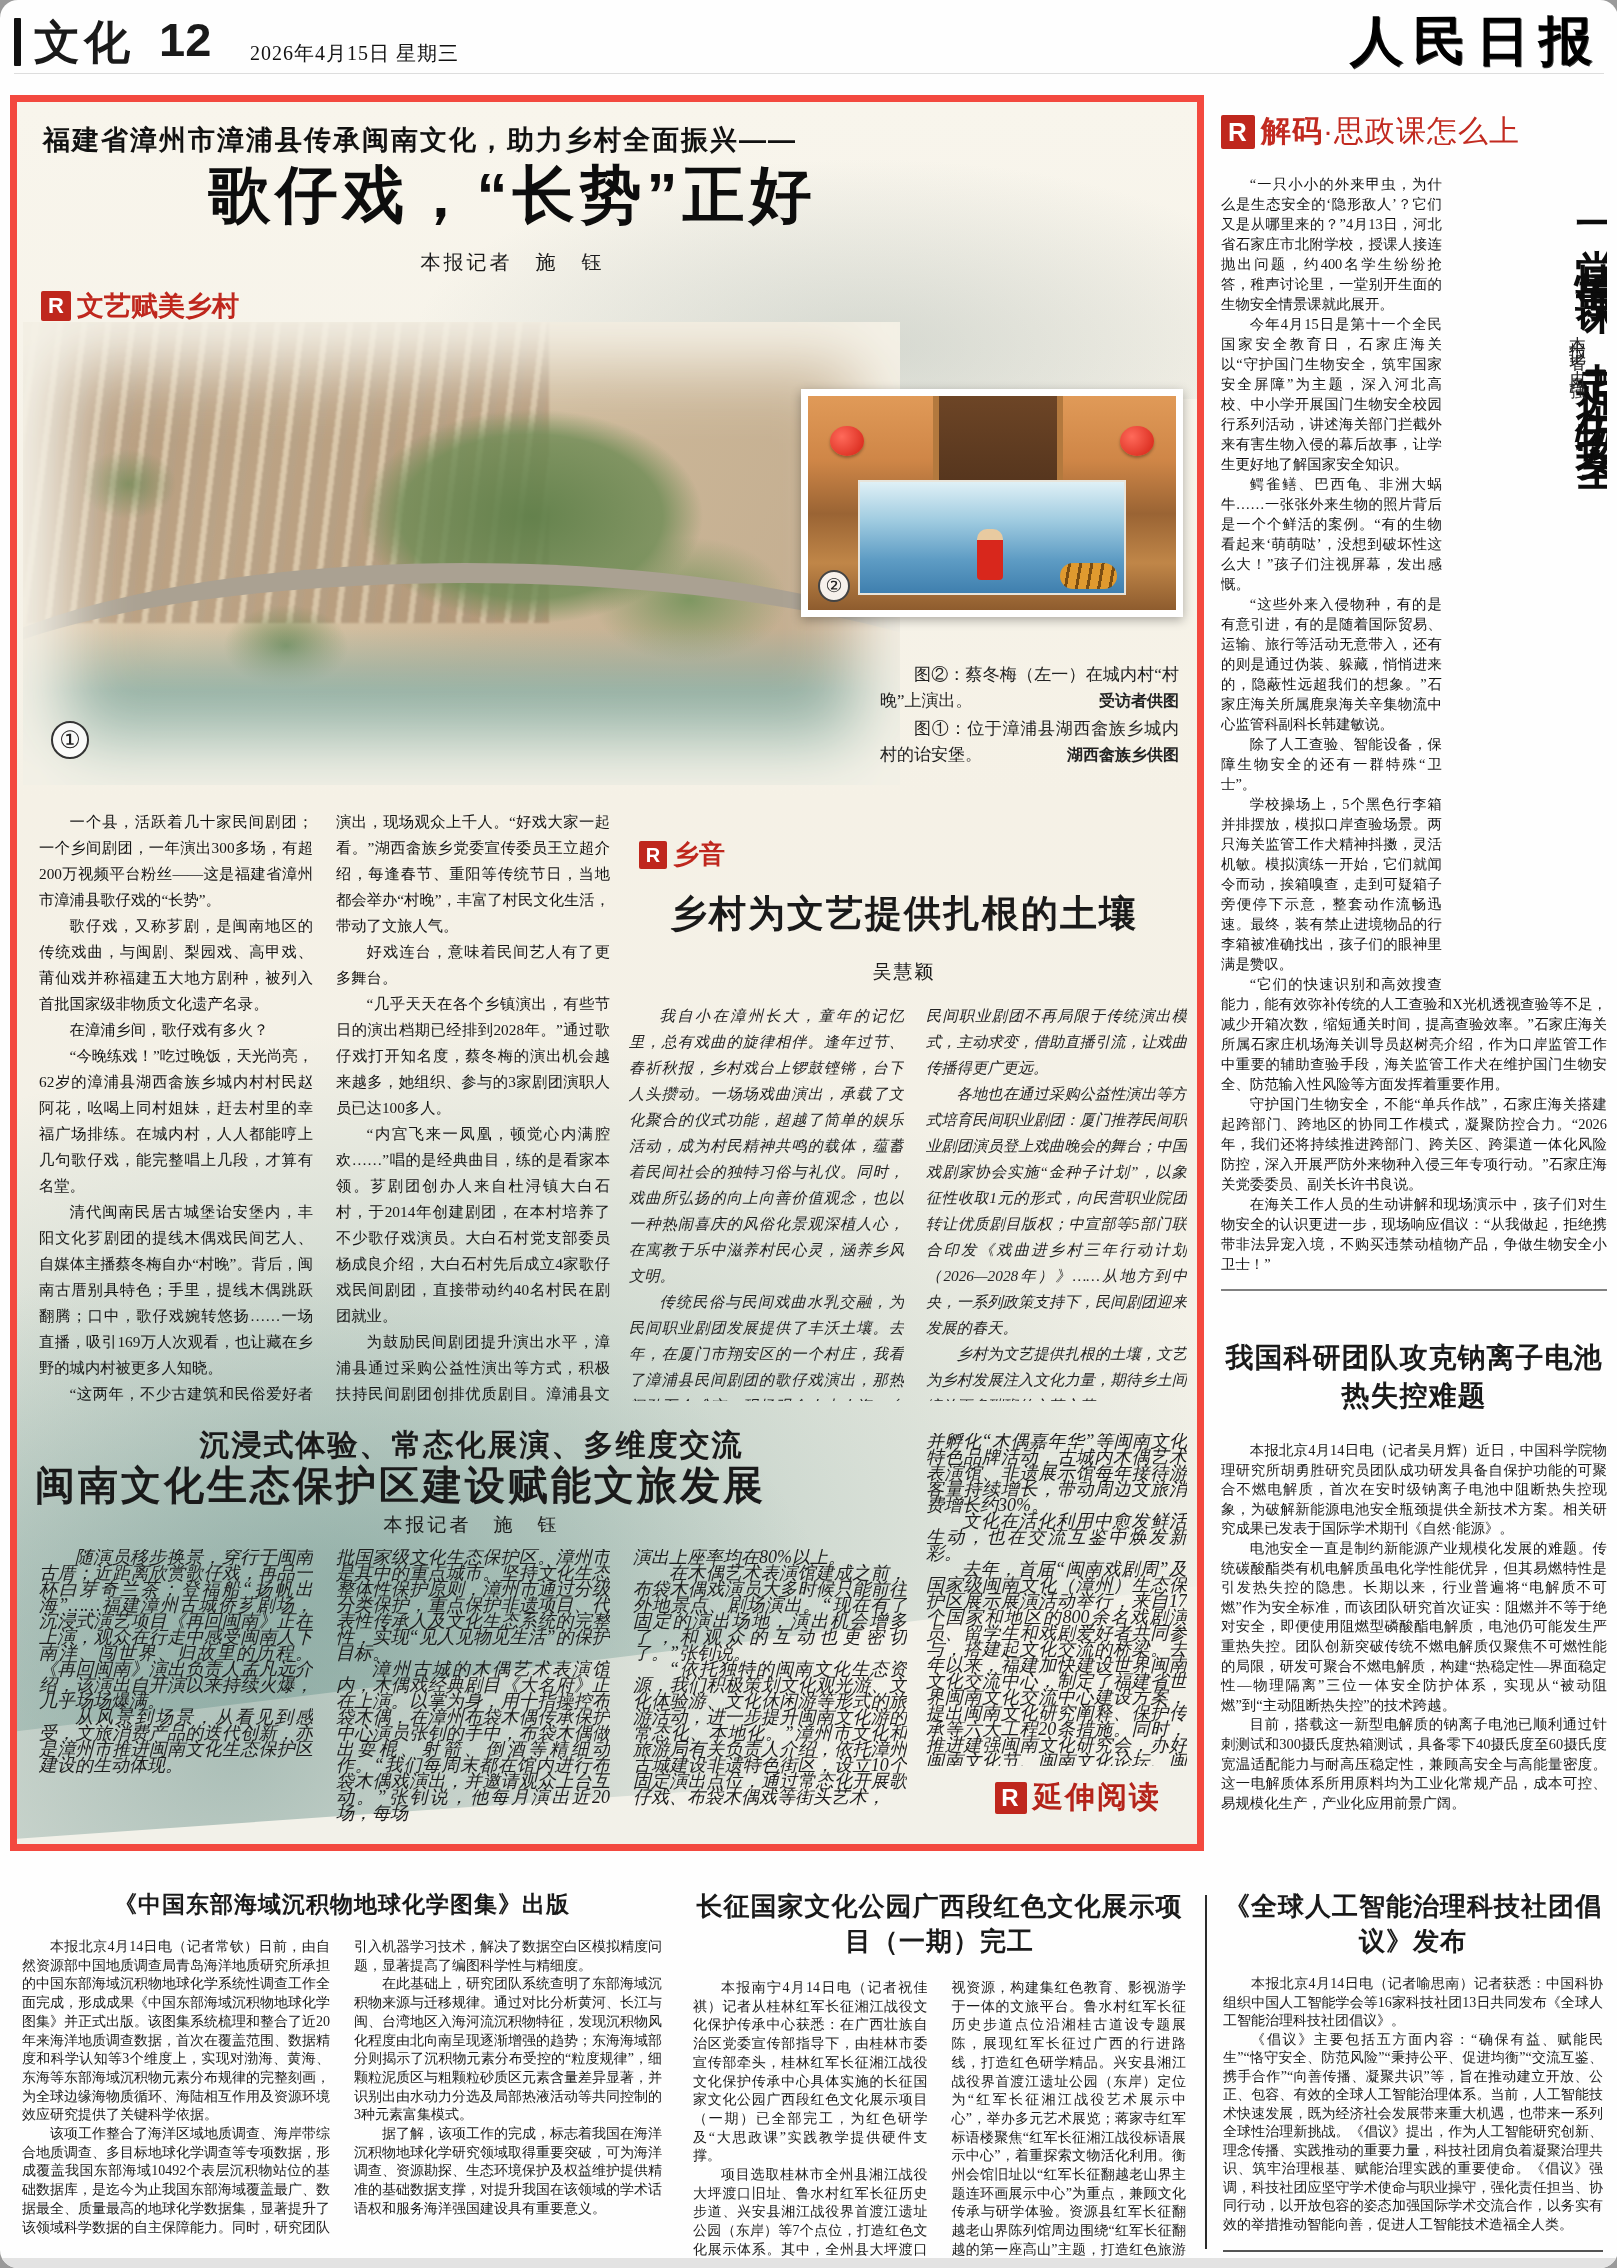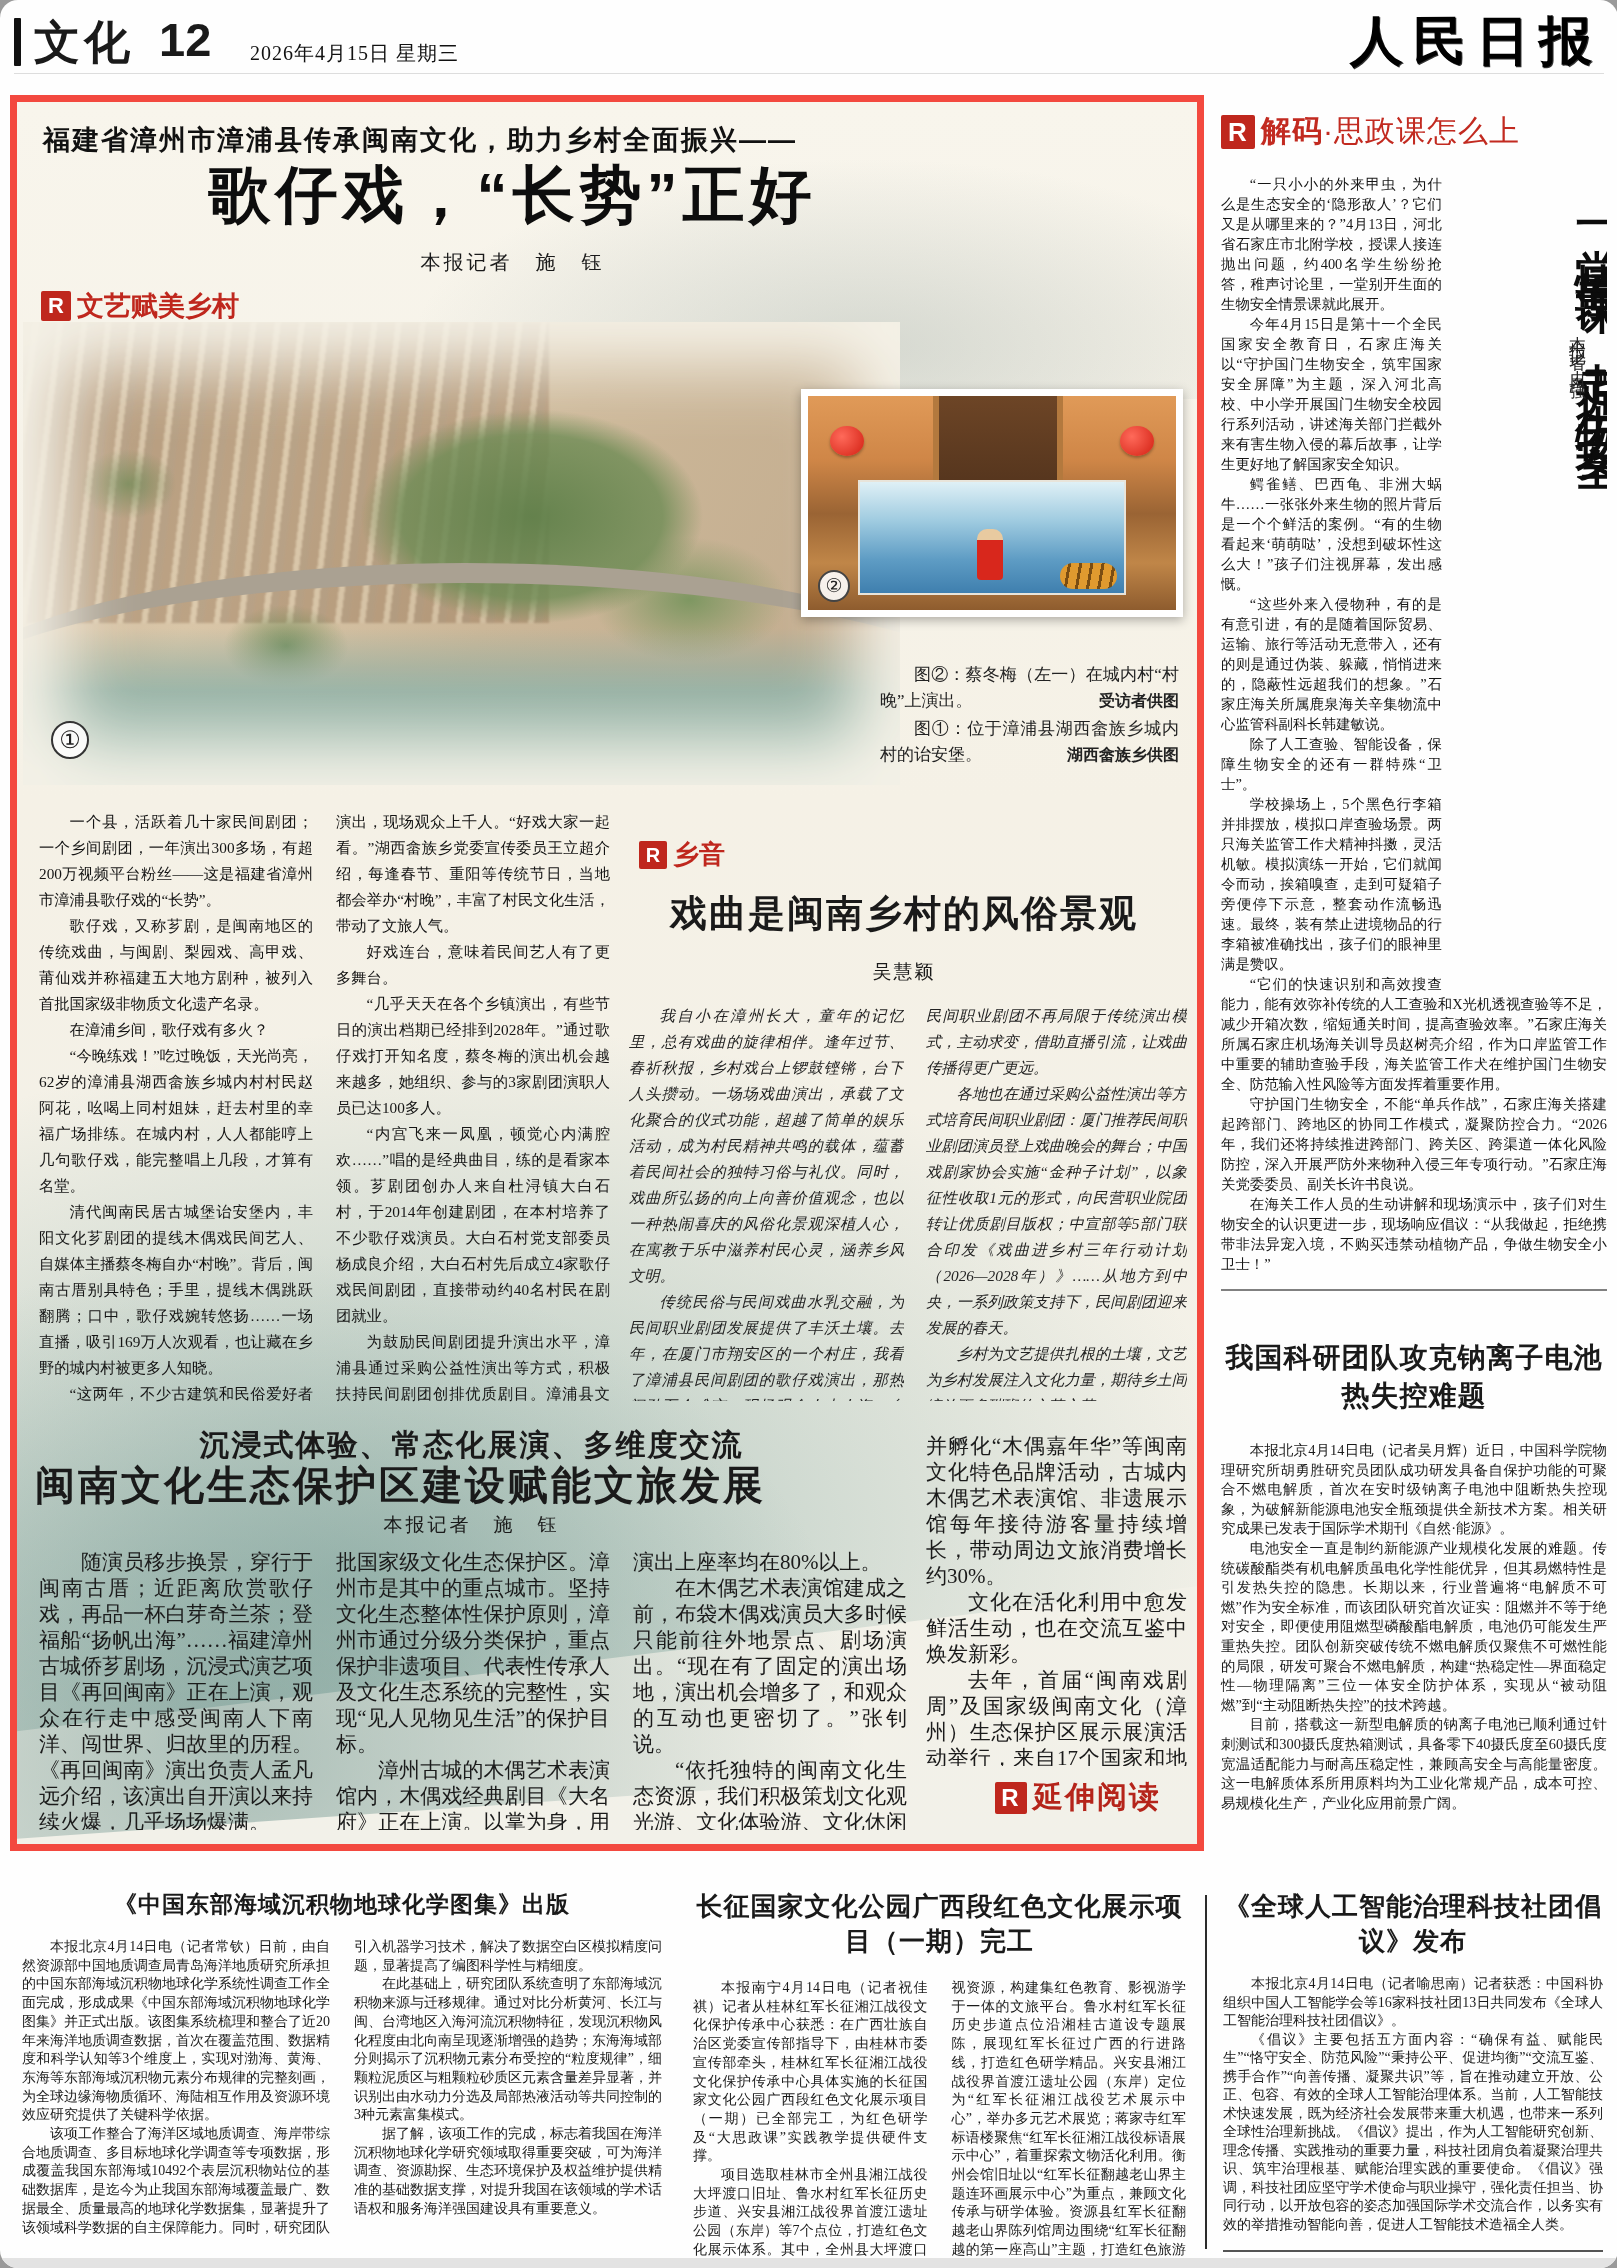--- a/index.html
+++ b/index.html
@@ -90,21 +90,21 @@
   .fcol{position:absolute;width:274px;height:594px;overflow:hidden;font-size:15.3px;line-height:26px;color:#141414;}
   #m-col1{left:22px;top:707px;} #m-col2{left:319px;top:707px;}
   .xy-head{position:absolute;left:604px;top:787px;width:566px;text-align:center;font-weight:bold;font-size:37px;letter-spacing:2px;}
   .xy-by{position:absolute;left:604px;top:857px;width:566px;text-align:center;font-size:19px;letter-spacing:2px;}
   .xycol{position:absolute;top:901px;height:398px;overflow:hidden;font-size:15.3px;line-height:26px;font-style:italic;color:#222;}
   #xy-col1{left:612px;width:275px;} #xy-col2{left:909px;width:261px;}
 
   .mn-kicker{position:absolute;left:18px;top:1323px;width:873px;text-align:center;font-weight:bold;font-size:30px;letter-spacing:2px;}
   .mn-head{position:absolute;left:18px;top:1356px;width:873px;text-align:left;font-weight:bold;font-size:40px;letter-spacing:3px;}
   .mn-by{position:absolute;left:18px;top:1410px;width:873px;text-align:center;font-size:19px;letter-spacing:3px;}
-  .mncol{position:absolute;top:1447px;width:274px;height:281px;overflow:hidden;font-size:21px;line-height:26px;}
+  .mncol{position:absolute;top:1447px;width:274px;height:281px;overflow:hidden;font-size:18px;line-height:16px;font-style:italic;}
   #mn-col1{left:22px;} #mn-col2{left:319px;} #mn-col3{left:616px;}
   #mn-col4{left:909px;top:1331px;width:261px;height:333px;}
 
   
   #jiema{position:absolute;left:1221px;top:111px;width:386px;height:1163px;overflow:hidden;}
   .jm-label{font-weight:bold;font-size:30px;color:#c22a20;letter-spacing:1px;font-family:"Liberation Sans",sans-serif;}
   .jm-label .r-box{width:34px;height:34px;line-height:34px;font-size:26px;vertical-align:-3px;}
   .jm-label .jm-sub{font-weight:normal;}
   .jm-body{margin-top:22px;font-size:14.4px;line-height:20px;color:#151515;}
   .jm-vert{float:right;width:149px;height:804px;margin-left:16px;writing-mode:vertical-rl;
@@ -205,21 +205,21 @@
         <p class="para ind">好戏连台，意味着民间艺人有了更多舞台。</p>
         <p class="para ind">“几乎天天在各个乡镇演出，有些节日的演出档期已经排到2028年。”通过歌仔戏打开知名度，蔡冬梅的演出机会越来越多，她组织、参与的3家剧团演职人员已达100多人。</p>
         <p class="para ind">“内宫飞来一凤凰，顿觉心内满腔欢……”唱的是经典曲目，练的是看家本领。芗剧团创办人来自杜浔镇大白石村，于2014年创建剧团，在本村培养了不少歌仔戏演员。大白石村党支部委员杨成良介绍，大白石村先后成立4家歌仔戏民间剧团，直接带动约40名村民在剧团就业。</p>
         <p class="para ind">为鼓励民间剧团提升演出水平，漳浦县通过采购公益性演出等方式，积极扶持民间剧团创排优质剧目。漳浦县文化体育和旅游局社会文化艺术股股长林群说：“我们还组织‘十佳民间文艺团体’戏曲类赛事、节目‘村晚’等活动，让民间剧团有充分亮相、拓展市场的机会。”</p>
       </div>
 
     <div class="xy-label r-label sans">
       <span class="r-box">R</span>
       <span>乡音</span>
     </div>
-    <div class="xy-head sans">戏曲是闽南乡村的风俗景观</div>
+    <div class="xy-head sans">乡村为文艺提供扎根的土壤</div>
     <div class="xy-by">吴慧颖</div>
     <div id="xy-col1" class="xycol">
         <p class="para ind">我自小在漳州长大，童年的记忆里，总有戏曲的旋律相伴。逢年过节、春祈秋报，乡村戏台上锣鼓铿锵，台下人头攒动。一场场戏曲演出，承载了文化聚合的仪式功能，超越了简单的娱乐活动，成为村民精神共鸣的载体，蕴蓄着民间社会的独特习俗与礼仪。同时，戏曲所弘扬的向上向善价值观念，也以一种热闹喜庆的风俗化景观深植人心，在寓教于乐中滋养村民心灵，涵养乡风文明。</p>
         <p class="para ind">传统民俗与民间戏曲水乳交融，为民间职业剧团发展提供了丰沃土壤。去年，在厦门市翔安区的一个村庄，我看了漳浦县民间剧团的歌仔戏演出，那热闹劲至今难忘：现场观众人山人海，台上演员还用多部手机直播，人声鼎沸间尽显旺盛的发展活力。</p>
       </div>
     <div id="xy-col2" class="xycol">
         <p class="para">民间职业剧团不再局限于传统演出模式，主动求变，借助直播引流，让戏曲传播得更广更远。</p>
         <p class="para ind">各地也在通过采购公益性演出等方式培育民间职业剧团：厦门推荐民间职业剧团演员登上戏曲晚会的舞台；中国戏剧家协会实施“金种子计划”，以象征性收取1元的形式，向民营职业院团转让优质剧目版权；中宣部等5部门联合印发《戏曲进乡村三年行动计划（2026—2028年）》……从地方到中央，一系列政策支持下，民间剧团迎来发展的春天。</p>
         <p class="para ind">乡村为文艺提供扎根的土壤，文艺为乡村发展注入文化力量，期待乡土间绽放更多璀璨的文艺之花。</p>
       </div>

